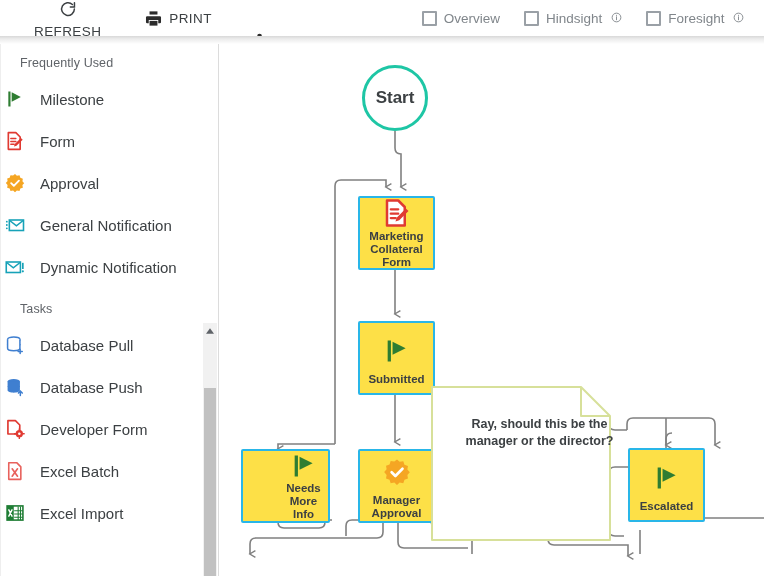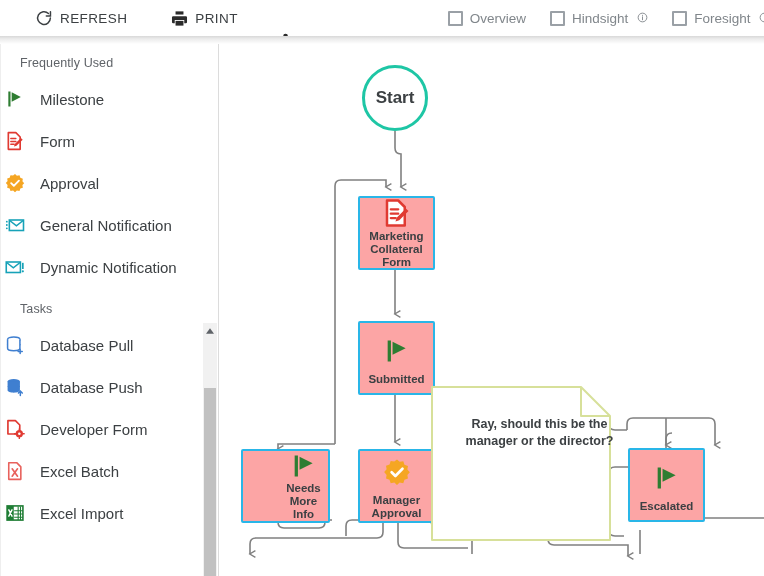--- a/index.html
+++ b/index.html
@@ -84,21 +84,21 @@
 
   
   .canvas {
     position: absolute; left: 220px; top: 44px; right: 0; bottom: 0;
     background: #ffffff; overflow: hidden;
   }
   .canvas-svg { position:absolute; left:0; top:0; }
 
   
   .node {
-    position: absolute; background: #fca5a5;
+    position: absolute; background: #fde047;
     border: 2px solid #29b6e8; border-radius: 2px;
     display: flex; flex-direction: column; align-items: center; justify-content: center;
     cursor: pointer;
   }
   .node-ic { display:flex; align-items:center; justify-content:center; height: 40px; }
   .node-label {
     font-size: 11.5px; font-weight: bold; color: #3c4043;
     text-align: center; line-height: 13px; margin-top: 2px;
     white-space: nowrap;
   }
@@ -121,21 +121,21 @@
     color: #3c4043; line-height: 17px; padding: 0 14px;
   }
 </style>
 </head>
 <body>
 
 <div id="app">
 
   <div class="toolbar">
 
-    <div class="tb-btn" style="margin-left:24px;">
+    <div class="tb-btn" style="margin-left:24px;flex-direction:column;">
       <span class="tb-icon">
         <svg width="18" height="18" viewBox="0 0 24 24" fill="none" stroke="#3c4043" stroke-width="2" stroke-linecap="round">
           <path d="M20.5 12a8.5 8.5 0 1 1-2.6-6.1"></path>
           <path d="M20.6 3.6 V9.2 H15.1"></path>
         </svg>
       </span>
       <span class="tb-label">REFRESH</span>
     </div>
 
     <div class="tb-btn" style="margin-left:22px;">

